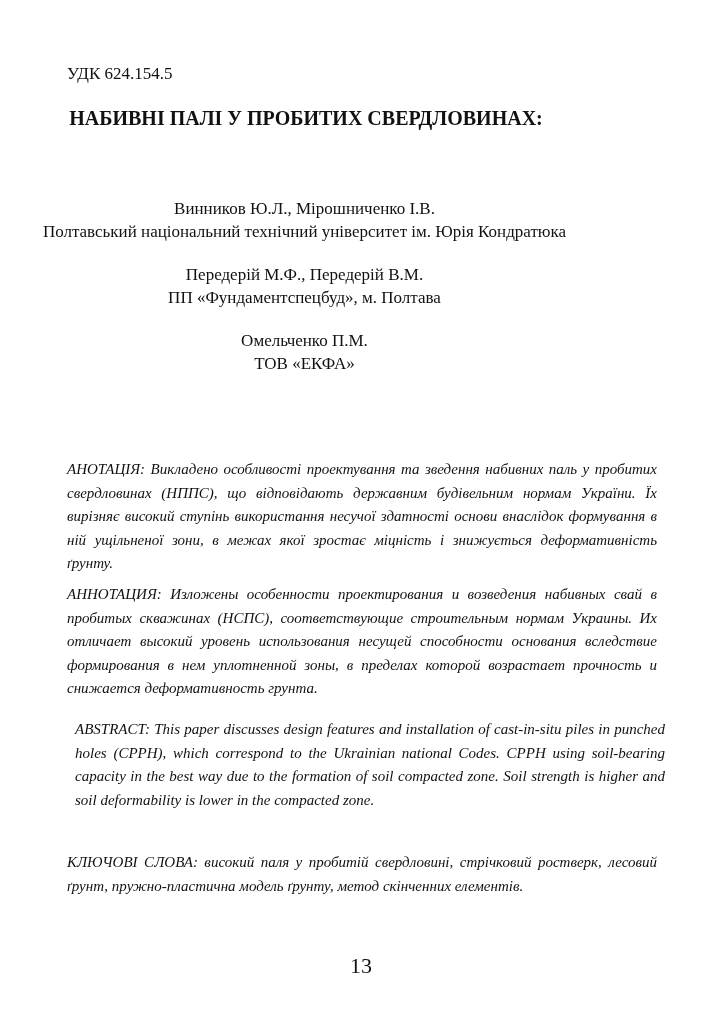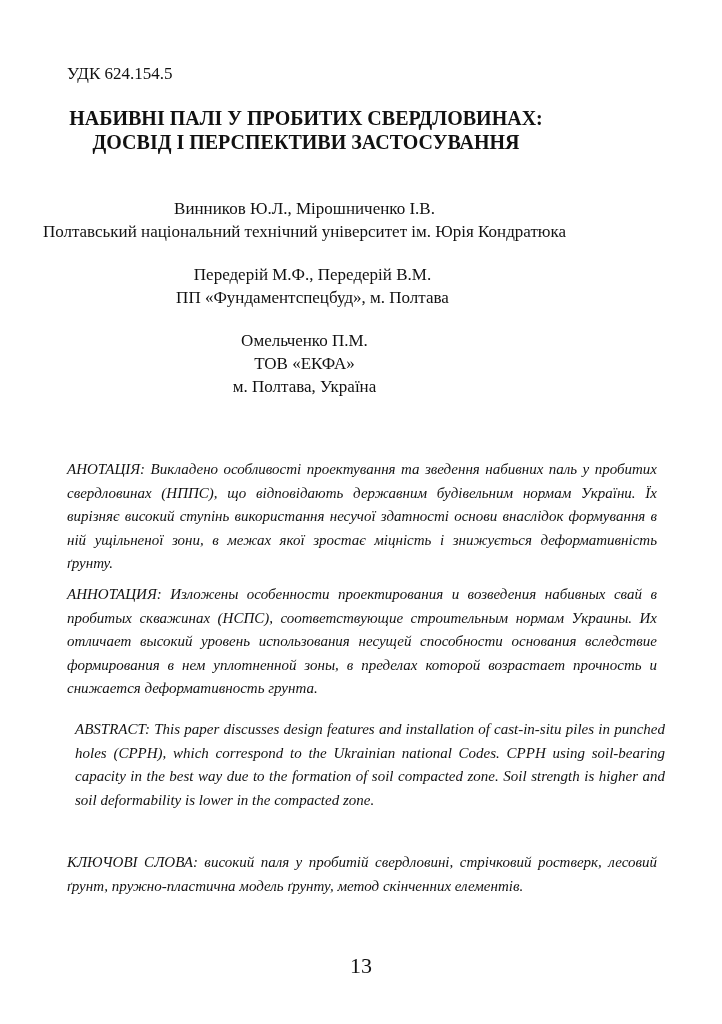--- a/index.html
+++ b/index.html
@@ -4,54 +4,52 @@
 <style>
   html, body { margin: 0; padding: 0; background: #ffffff; }
   body { width: 722px; height: 1024px; position: relative; overflow: hidden;
          font-family: "Liberation Serif", serif; color: #111; }
   .udc { position: absolute; left: 67px; top: 64px; font-size: 17px; }
   .title { position: absolute; left: 0; width: 612px; top: 106px; text-align: center;
            font-weight: bold; font-size: 20px; line-height: 24px; }
   .center-block { position: absolute; left: 0; width: 609px; text-align: center;
                   font-size: 17px; line-height: 23px; }
   .authors1 { top: 197px; }
-  .authors2 { top: 263px; padding-left: 8px; }
+  .authors2 { top: 263px; }
   .authors3 { top: 329px; }
   .para { position: absolute; left: 67px; width: 590px; font-size: 15px;
           line-height: 23.6px; text-align: justify; font-style: italic; }
   .p-ua { top: 458px; }
   .p-ru { top: 583px; }
   .p-en { top: 718px; margin-left: 8px; }
   .p-kw { top: 851px; }
   .pagenum { position: absolute; left: 0; width: 722px; top: 953px; text-align: center; font-size: 22px; }
 </style>
 </head>
 <body>
 
 <div class="udc">УДК 624.154.5</div>
 
 <div class="title">
   <div>НАБИВНІ ПАЛІ У ПРОБИТИХ СВЕРДЛОВИНАХ:</div>
-  <div>ДОСВІД І ПЕРСПЕКТИВИ ЗАСТОСУВАННЯ</div>
 </div>
 
 <div class="center-block authors1">
   <div>Винников Ю.Л., Мірошниченко І.В.</div>
   <div>Полтавський національний технічний університет ім. Юрія Кондратюка</div>
 </div>
 
 <div class="center-block authors2">
   <div>Передерій М.Ф., Передерій В.М.</div>
   <div>ПП «Фундаментспецбуд», м. Полтава</div>
 </div>
 
 <div class="center-block authors3">
   <div>Омельченко П.М.</div>
   <div>ТОВ «ЕКФА»</div>
-  <div>м. Полтава, Україна</div>
 </div>
 
 <div class="para p-ua">АНОТАЦІЯ: Викладено особливості проектування та зведення набивних паль у пробитих свердловинах (НППС), що відповідають державним будівельним нормам України. Їх вирізняє високий ступінь використання несучої здатності основи внаслідок формування в ній ущільненої зони, в межах якої зростає міцність і знижується деформативність ґрунту.</div>
 <div class="para p-ru">АННОТАЦИЯ: Изложены особенности проектирования и возведения набивных свай в пробитых скважинах (НСПС), соответствующие строительным нормам Украины. Их отличает высокий уровень использования несущей способности основания вследствие формирования в нем уплотненной зоны, в пределах которой возрастает прочность и снижается деформативность грунта.</div>
 <div class="para p-en">ABSTRACT: This paper discusses design features and installation of cast-in-situ piles in punched holes (CPPH), which correspond to the Ukrainian national Codes. CPPH using soil-bearing capacity in the best way due to the formation of soil compacted zone. Soil strength is higher and soil deformability is lower in the compacted zone.</div>
 <div class="para p-kw">КЛЮЧОВІ СЛОВА: високий паля у пробитій свердловині, стрічковий ростверк, лесовий ґрунт, пружно-пластична модель ґрунту, метод скінченних елементів.</div>
 
 <div class="pagenum">13</div>
 
 </body></html>

